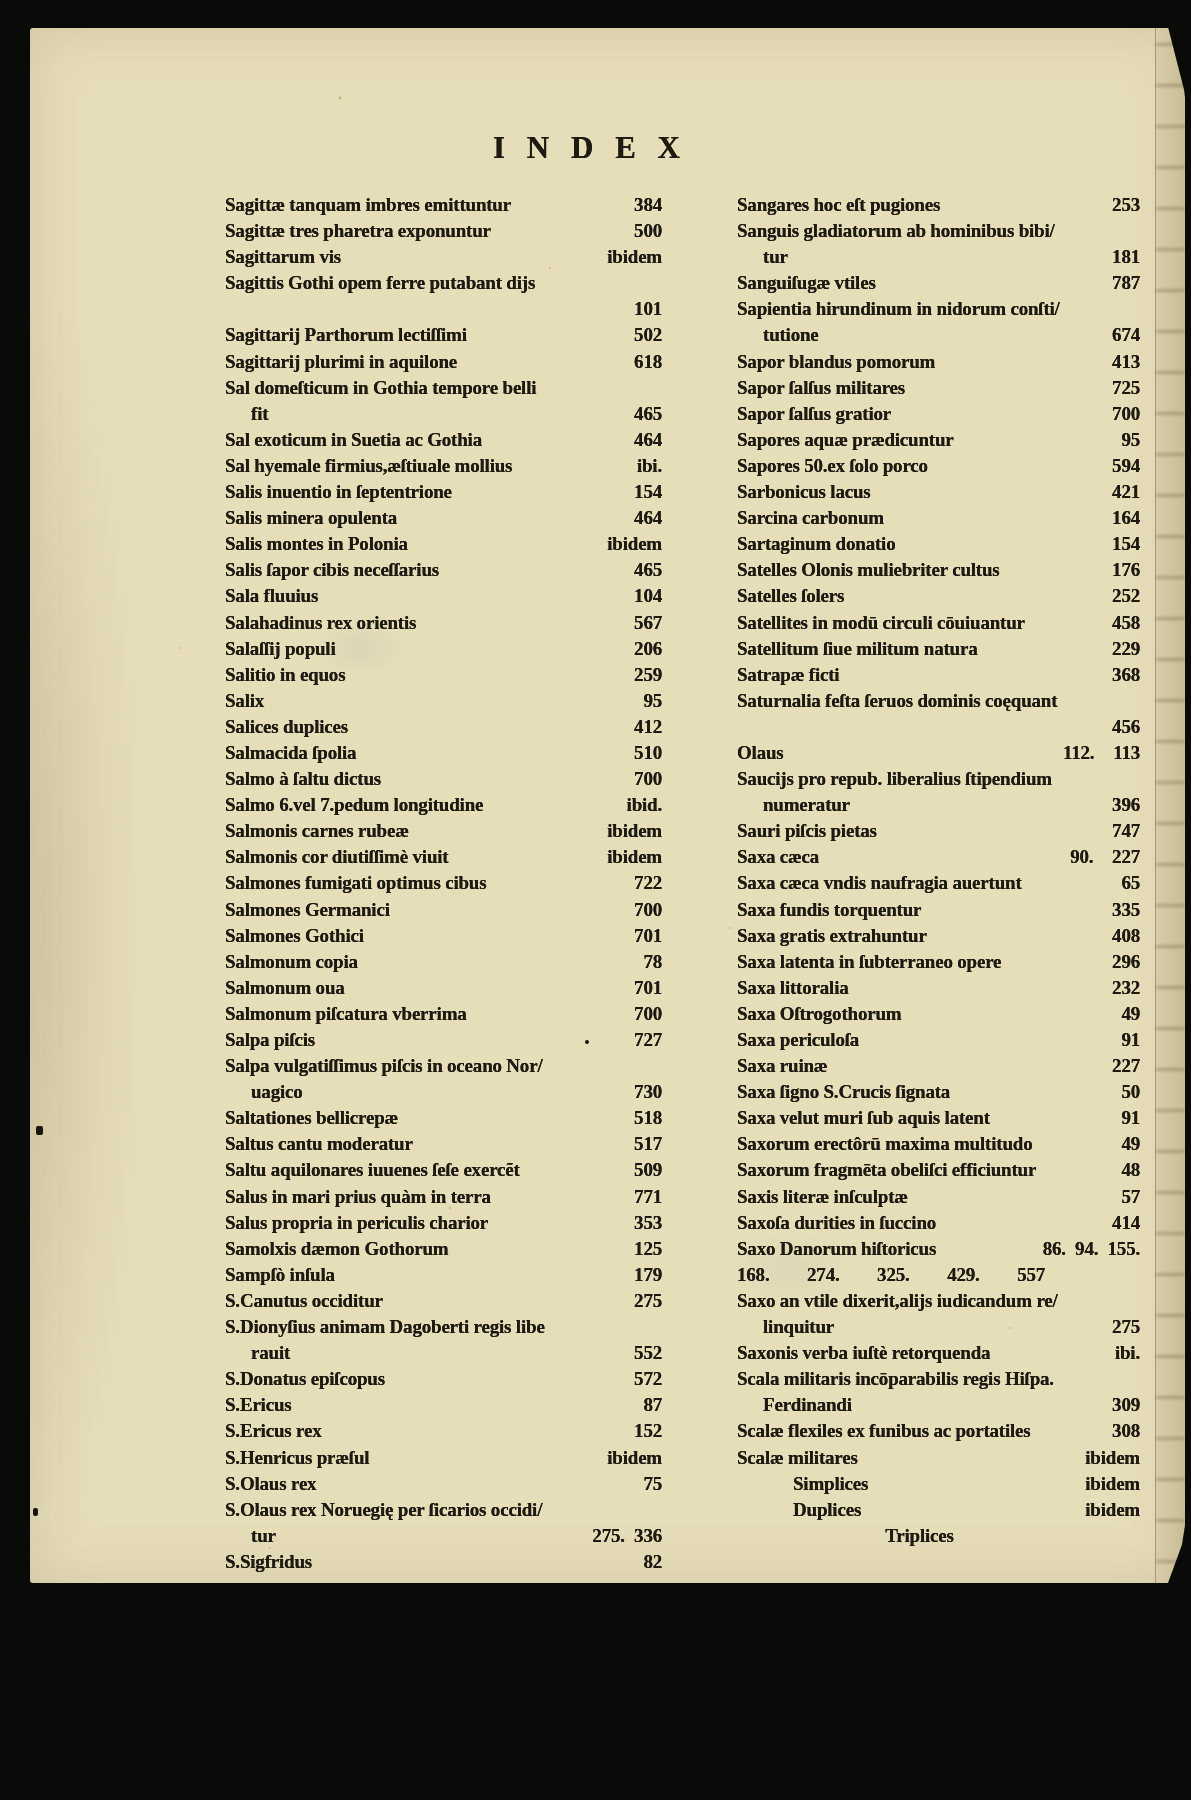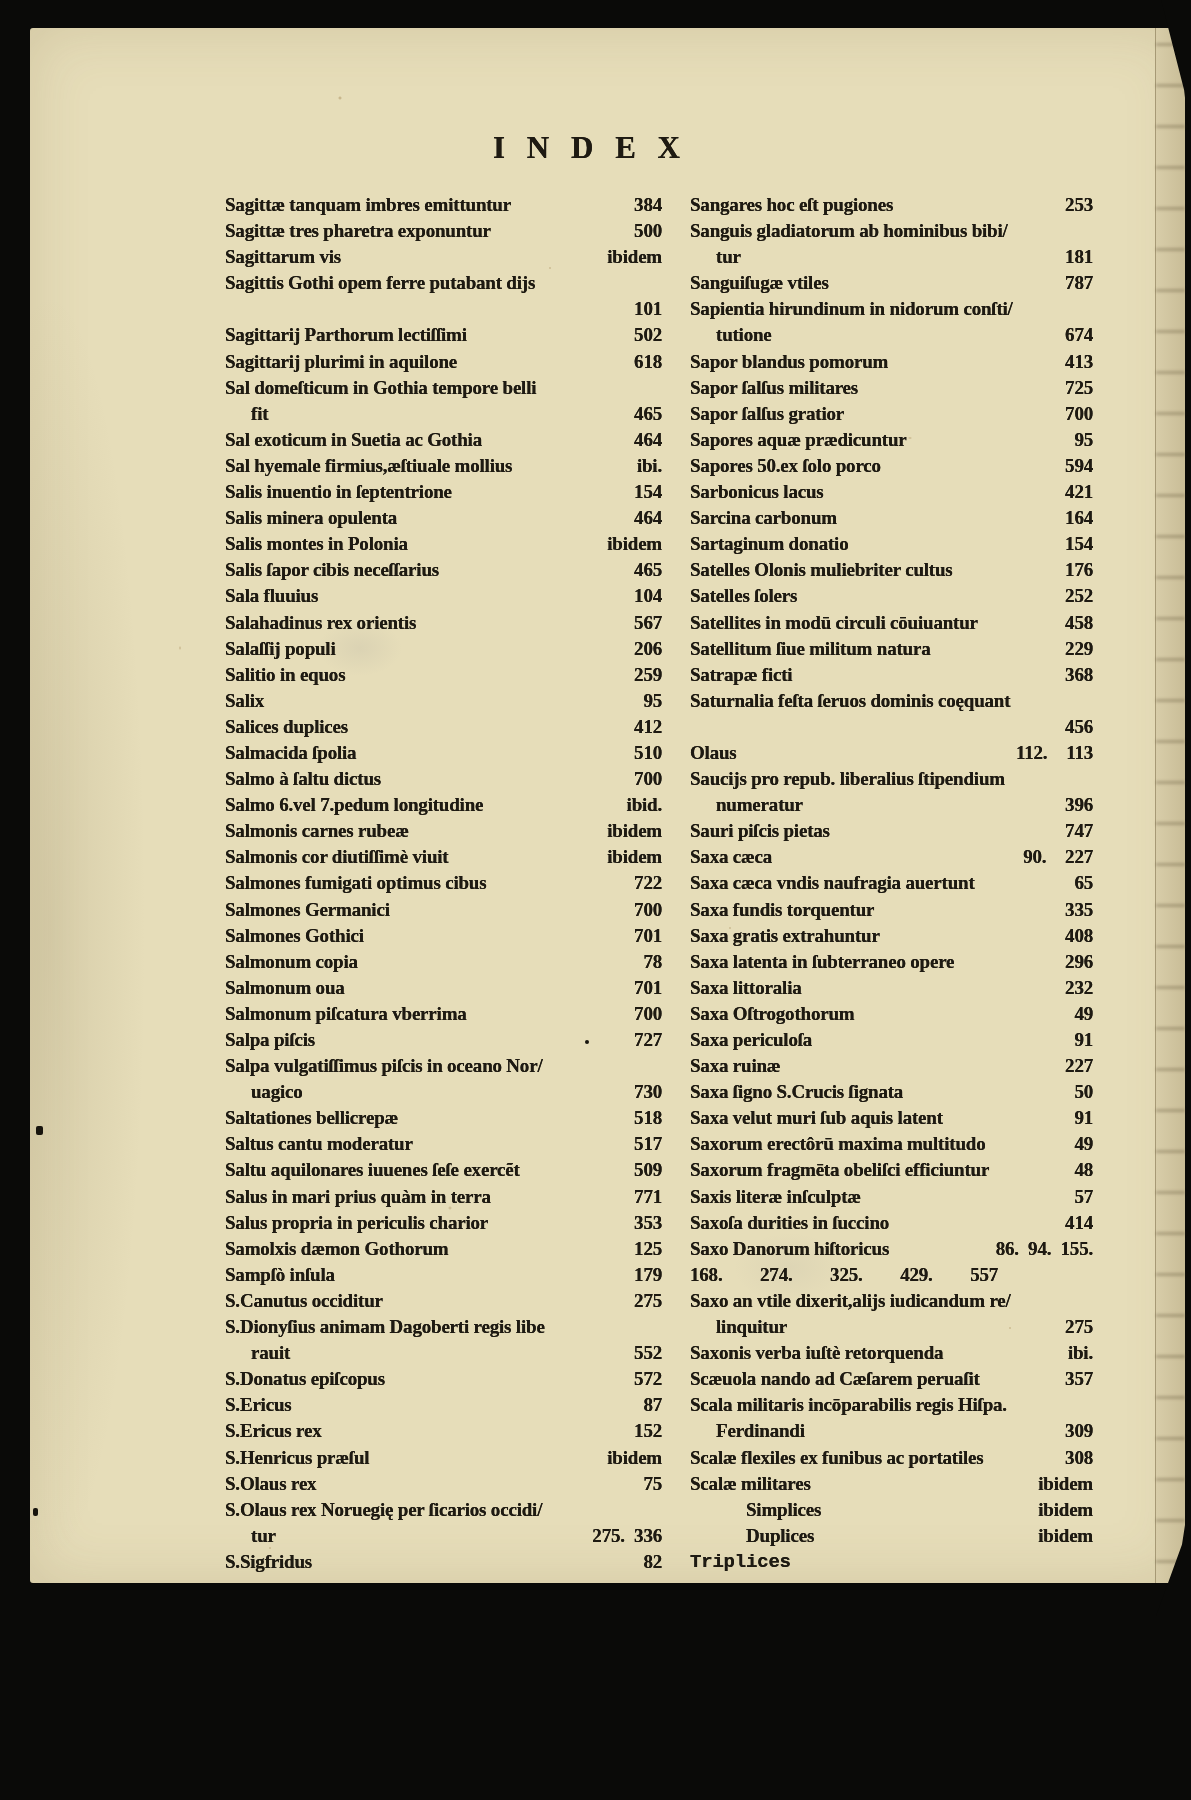--- a/index.html
+++ b/index.html
@@ -52,27 +52,27 @@
     position:absolute;left:590px;top:130px;transform:translateX(-50%);
     font-size:31px;font-weight:bold;letter-spacing:7px;white-space:pre;
     color:var(--ink,#1e1a12);text-shadow:0 0 .6px currentColor;
   }
   .col{
     position:absolute;top:192px;font-size:19px;font-weight:bold;
     letter-spacing:-0.2px;color:var(--ink,#1e1a12);
     text-shadow:0 0 .5px currentColor;
   }
   .col.left{left:225px;width:437px;text-align:right;}
-  .col.right{left:690px;width:403px;}
+  .col.right{left:737px;width:403px;}
   .row{display:flex;align-items:baseline;height:26.1px;line-height:26.1px;}
   .t{white-space:pre;}
   .t.i1{padding-left:26px;}
   .t.i2{padding-left:56px;text-align:center;}
   .n{margin-left:auto;padding-left:8px;white-space:pre;}
-  .row.catch{justify-content:flex-start;padding-right:38px;font-family:Liberation Mono, monospace;}
+  .row.catch{justify-content:center;padding-right:38px;}
   .blemish{position:absolute;background:#17140d;border-radius:2px;z-index:2;}
 </style>
 </head>
 <body>
 
 <div class="canvas">
   <div class="paper">
     <div class="fore-edge"></div>
   </div>
 
@@ -461,24 +461,20 @@
       </div>
       <div class="row">
         <span class="t i1">linquitur</span>
         <span class="n">275</span>
       </div>
       <div class="row">
         <span class="t i0">Saxonis verba iuſtè retorquenda</span>
         <span class="n">ibi.</span>
       </div>
       <div class="row">
-        <span class="t i0">Scæuola nando ad Cæſarem peruaſit</span>
-        <span class="n">357</span>
-      </div>
-      <div class="row">
         <span class="t i0">Scala militaris incōparabilis regis Hiſpa.</span>
       </div>
       <div class="row">
         <span class="t i1">Ferdinandi</span>
         <span class="n">309</span>
       </div>
       <div class="row">
         <span class="t i0">Scalæ flexiles ex funibus ac portatiles</span>
         <span class="n">308</span>
       </div>

